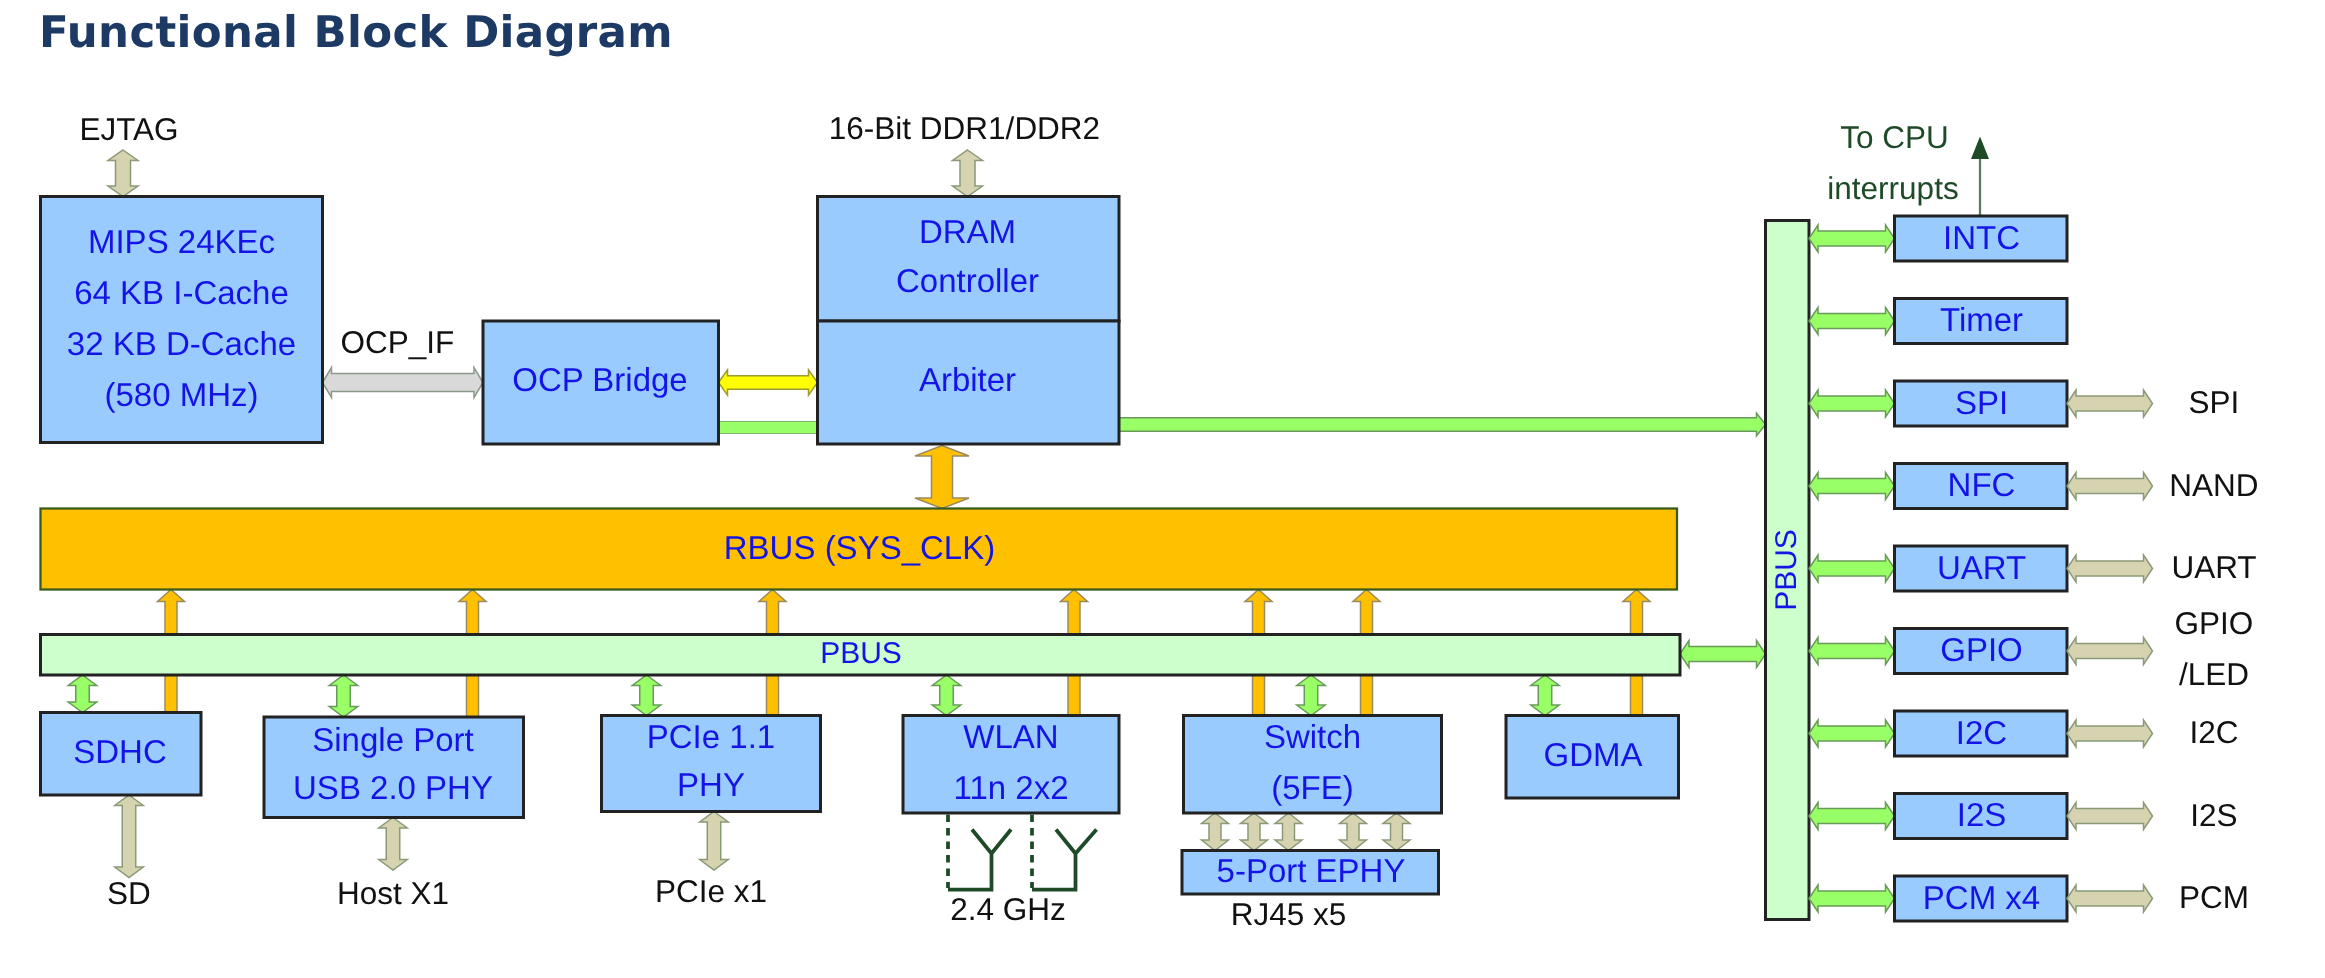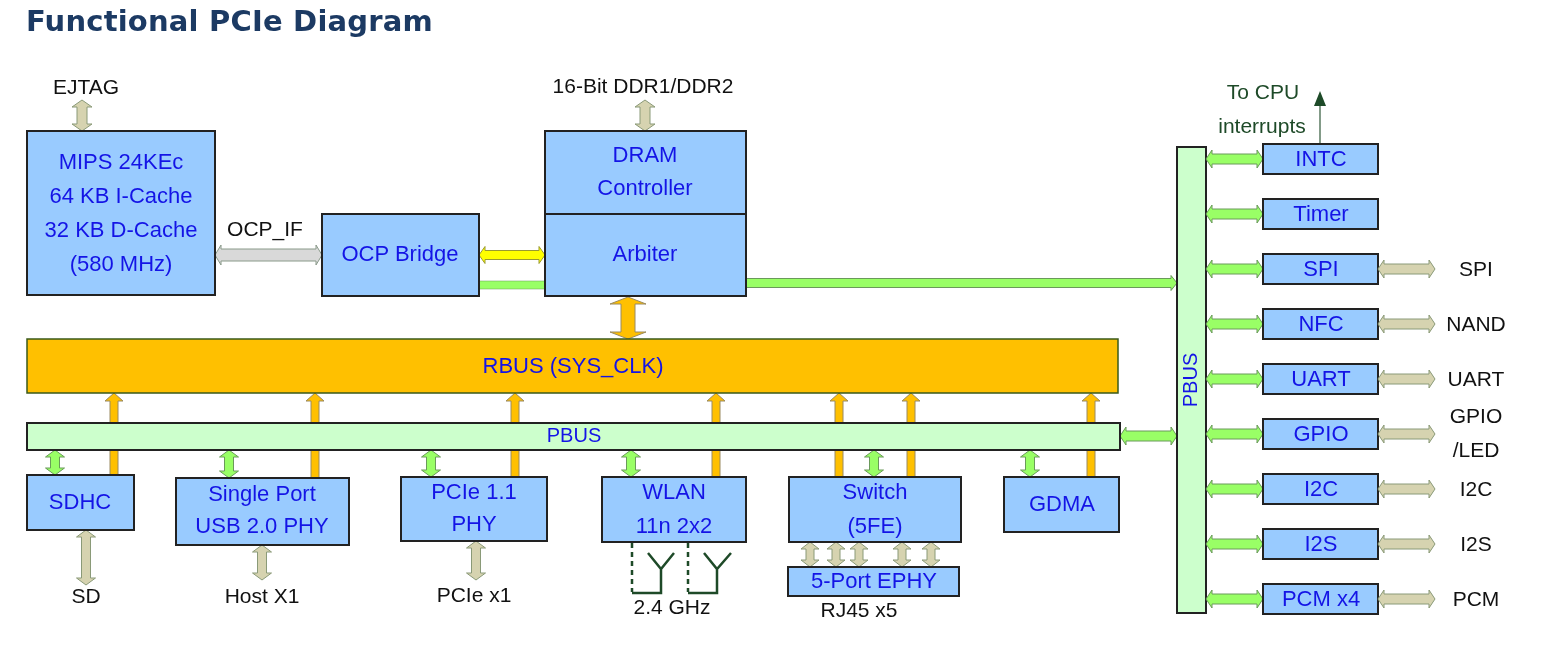--- a/index.html
+++ b/index.html
@@ -16,21 +16,21 @@
   .arr-tan { fill:#d6d3b0; stroke:#8a9a78; stroke-width:1; }
   .arr-gray { fill:#d9d9d9; stroke:#8a9a8a; stroke-width:1; }
   .arr-yellow { fill:#ffff00; stroke:#9a9a30; stroke-width:1; }
   .arr-orange { fill:#ffc000; stroke:#9a8a60; stroke-width:1; }
   .ant { stroke:#1e4a28; stroke-width:2.5; fill:none; }
   .ant-dash { stroke:#1e4a28; stroke-width:2.5; fill:none; stroke-dasharray:5,4; }
 </style>
 </head>
 <body>
 
-<div id="title">Functional PCIe Diagram</div>
+<div id="title">Functional Block Diagram</div>
 
 <svg id="diagram" width="1550" height="652" viewBox="0 0 1550 652">
 
   <g id="arrows">
       <path d="M82 100 L92 107 L87 107 L87 124 L92 124 L82 131 L72 124 L77 124 L77 107 L72 107 Z" class="arr-tan"></path>
       <path d="M645 100 L655 107 L650 107 L650 124 L655 124 L645 131 L635 124 L640 124 L640 107 L635 107 Z" class="arr-tan"></path>
       <path d="M215 255 L221 245 L221 249 L316 249 L316 245 L322 255 L316 265 L316 261 L221 261 L221 265 Z" class="arr-gray"></path>
       <path d="M479 255 L485 246.5 L485 250.5 L539 250.5 L539 246.5 L545 255 L539 263.5 L539 259.5 L485 259.5 L485 263.5 Z" class="arr-yellow"></path>
       <rect x="479" y="281" width="66" height="8" fill="#99ff66" stroke="#6a9a5a" stroke-width="0.5"></rect>
       <path d="M746 278.5 L1171 278.5 L1171 275.5 L1177 283 L1171 290.5 L1171 287.5 L746 287.5 Z" class="arr-green"></path>

